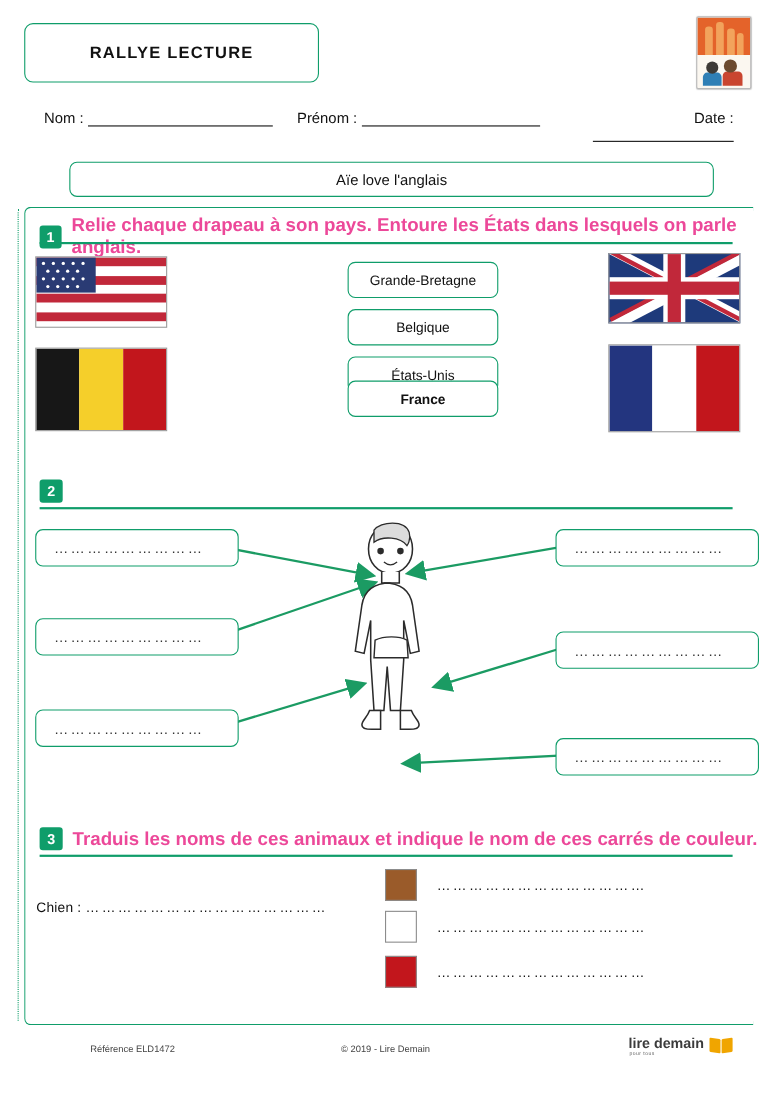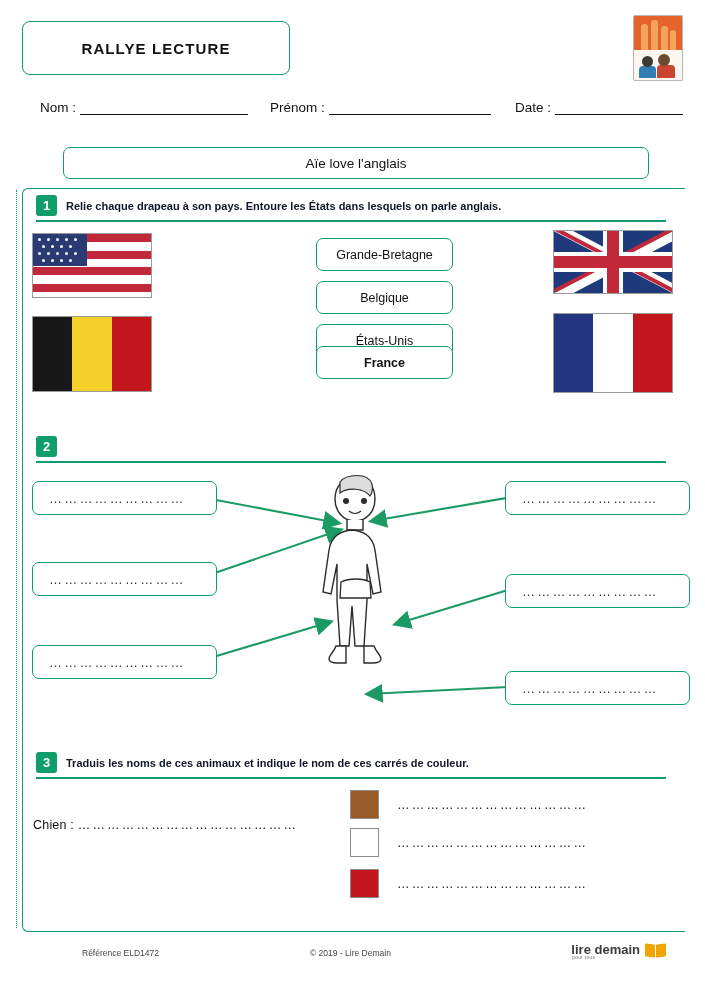--- a/index.html
+++ b/index.html
@@ -74,21 +74,21 @@
     border-left:1.5px dotted #0f9d6a;
   }
 
   
   .exo-head{position:absolute;display:flex;align-items:center;}
   .exo-num{
     width:21px;height:21px;background:#0f9d6a;color:#fff;border-radius:3px;
     display:flex;align-items:center;justify-content:center;
     font-size:13px;font-weight:bold;margin-right:9px;
   }
-  .exo-text{font-size:11px;font-weight:bold;color:#0f172a;}
+  .exo-text{font-size:17px;font-weight:bold;color:#ec4899;}
   .exo-rule{position:absolute;height:1.5px;background:#0f9d6a;}
 
   
   .abox{
     position:absolute;border:1.3px solid #0f9d6a;border-radius:7px;
     display:flex;align-items:center;justify-content:center;
     font-size:12.5px;color:#111;background:#fff;margin-left:33px;
   }
   .dots-box{
     position:absolute;border:1.3px solid #0f9d6a;border-radius:7px;
@@ -154,21 +154,21 @@
 
   <div class="ident">
     <div class="fld" style="left:10px;top:0;">
       <span class="lbl">Nom :</span>
       <span class="rule" style="width:168px;"></span>
     </div>
     <div class="fld" style="left:240px;top:0;">
       <span class="lbl">Prénom :</span>
       <span class="rule" style="width:162px;"></span>
     </div>
-    <div class="fld" style="left:485px;top:0;">
+    <div class="fld" style="left:505px;top:0;flex-direction:column;">
       <span class="lbl">Date :</span>
       <span class="rule" style="width:128px;"></span>
     </div>
   </div>
 
   <div class="subtitle">
     <span>Aïe love l'anglais</span>
   </div>
 
   <div class="frame"></div>

